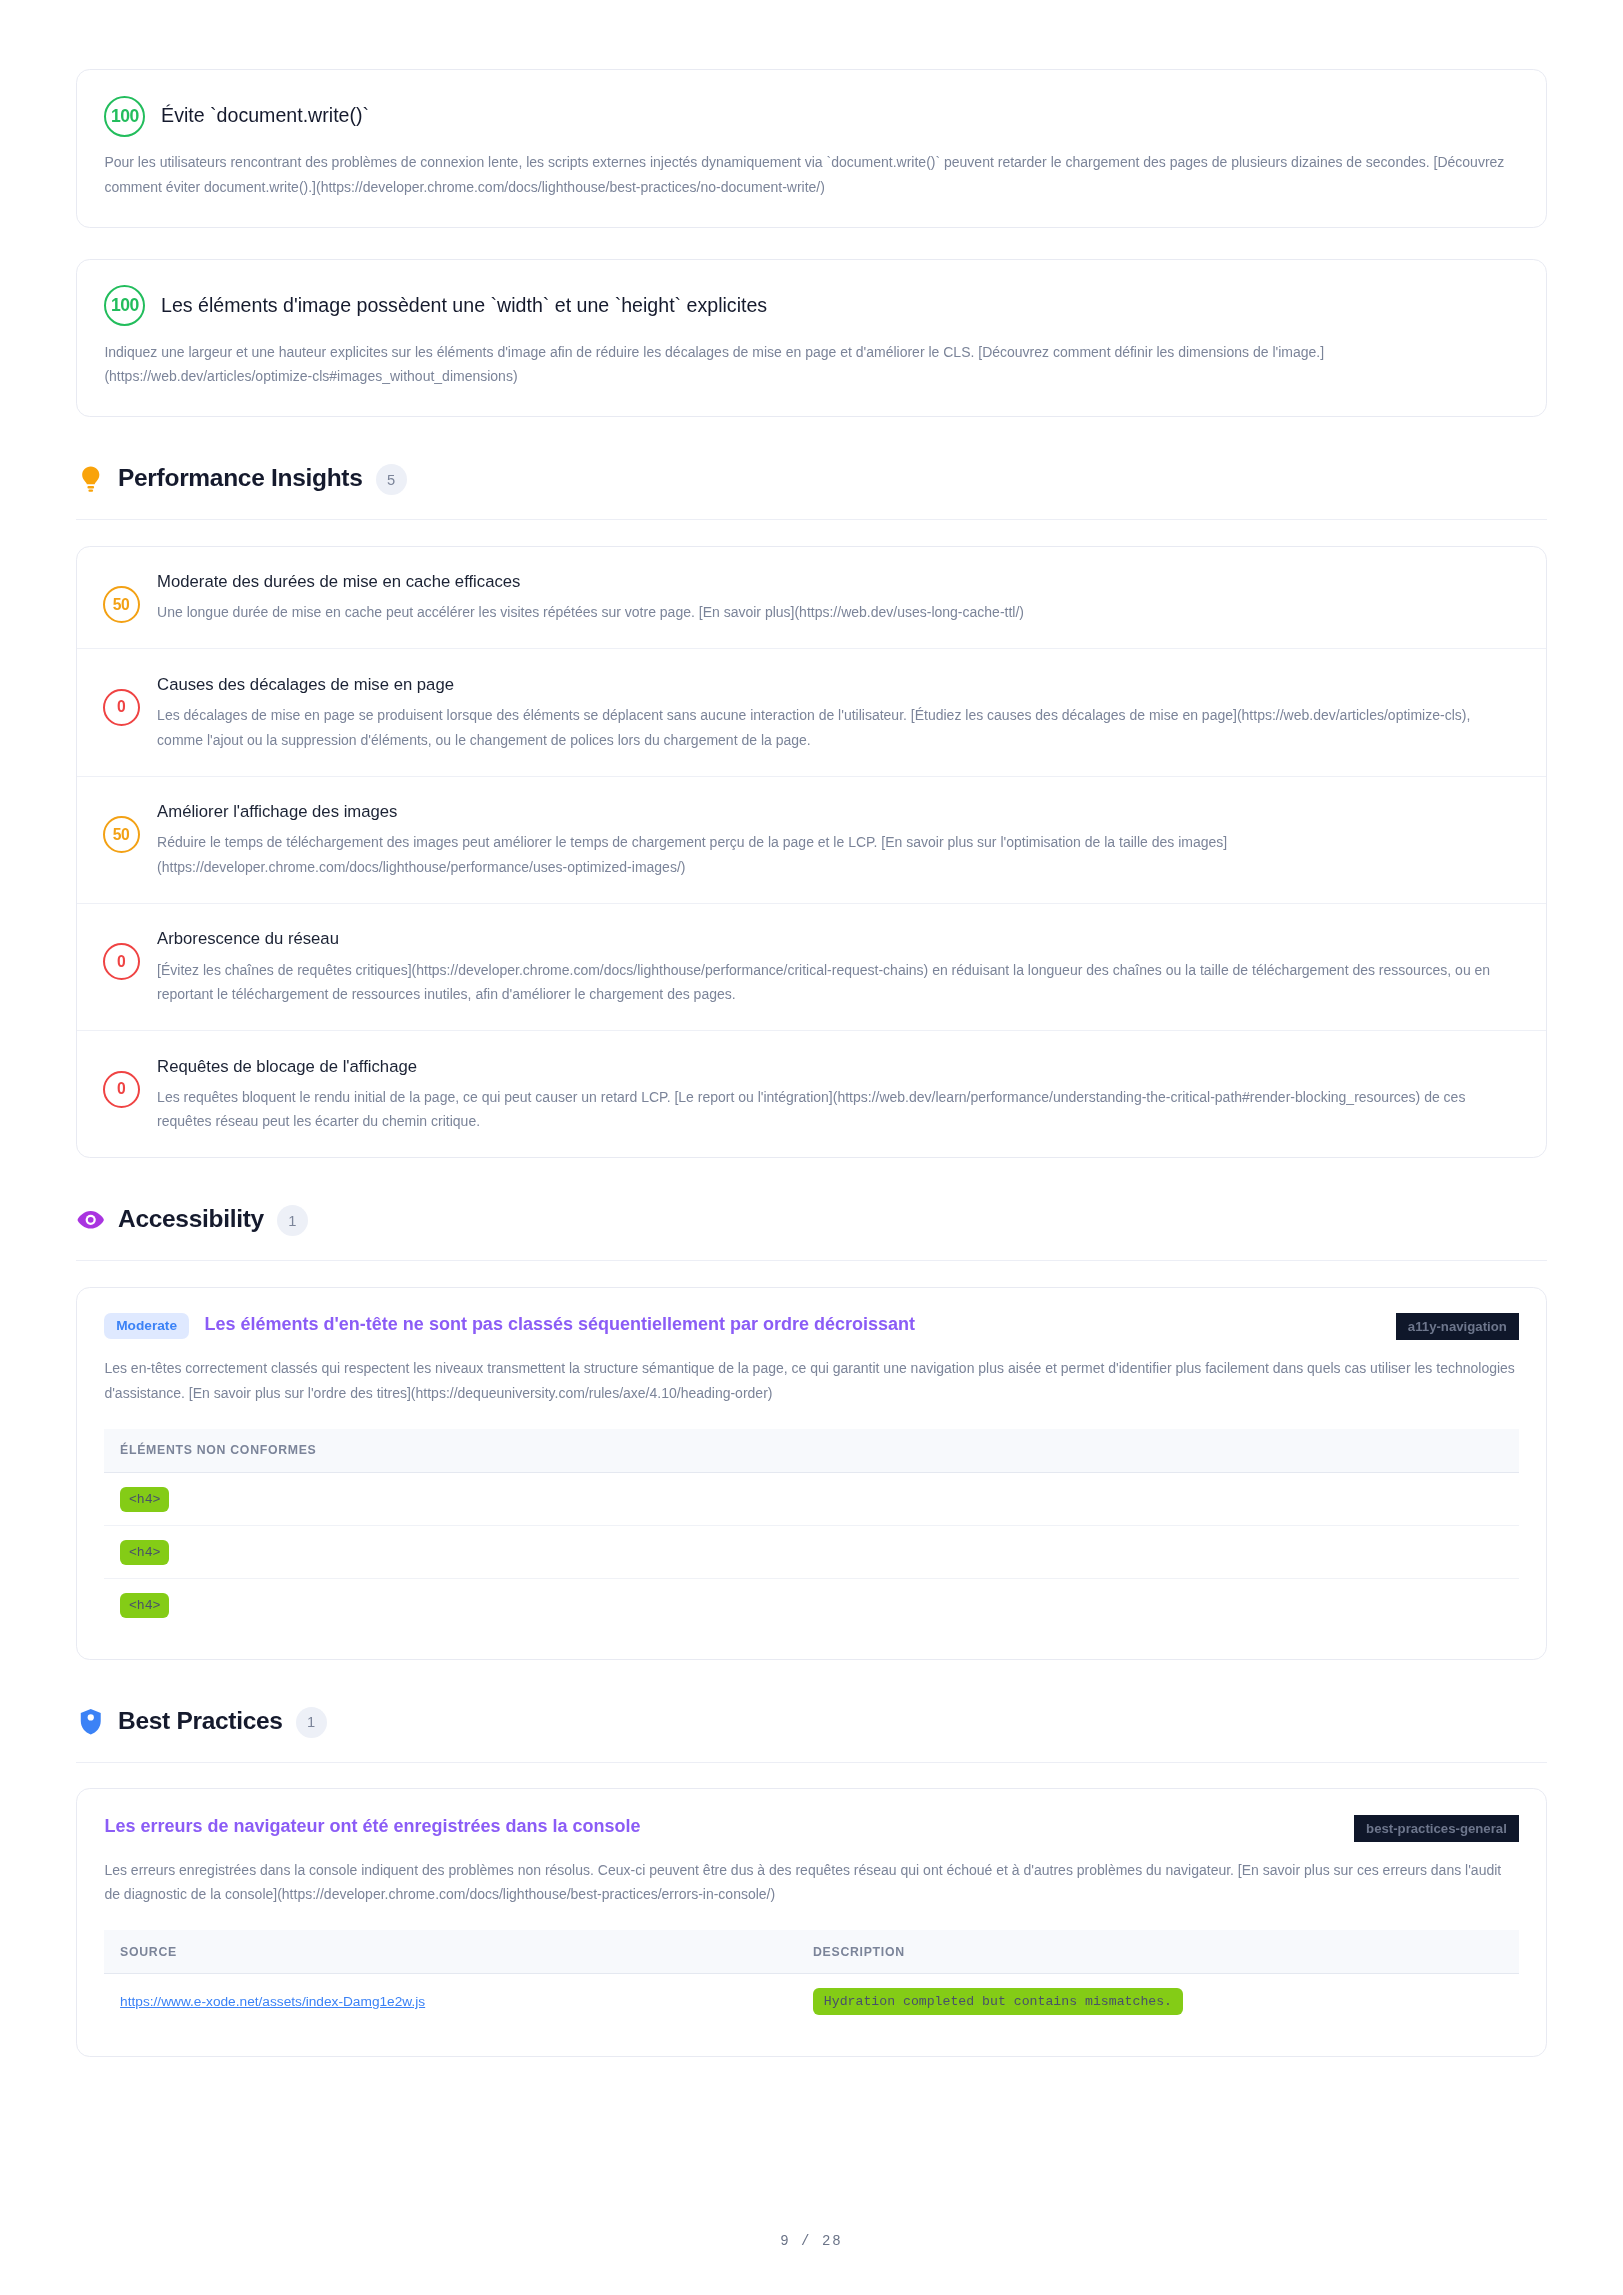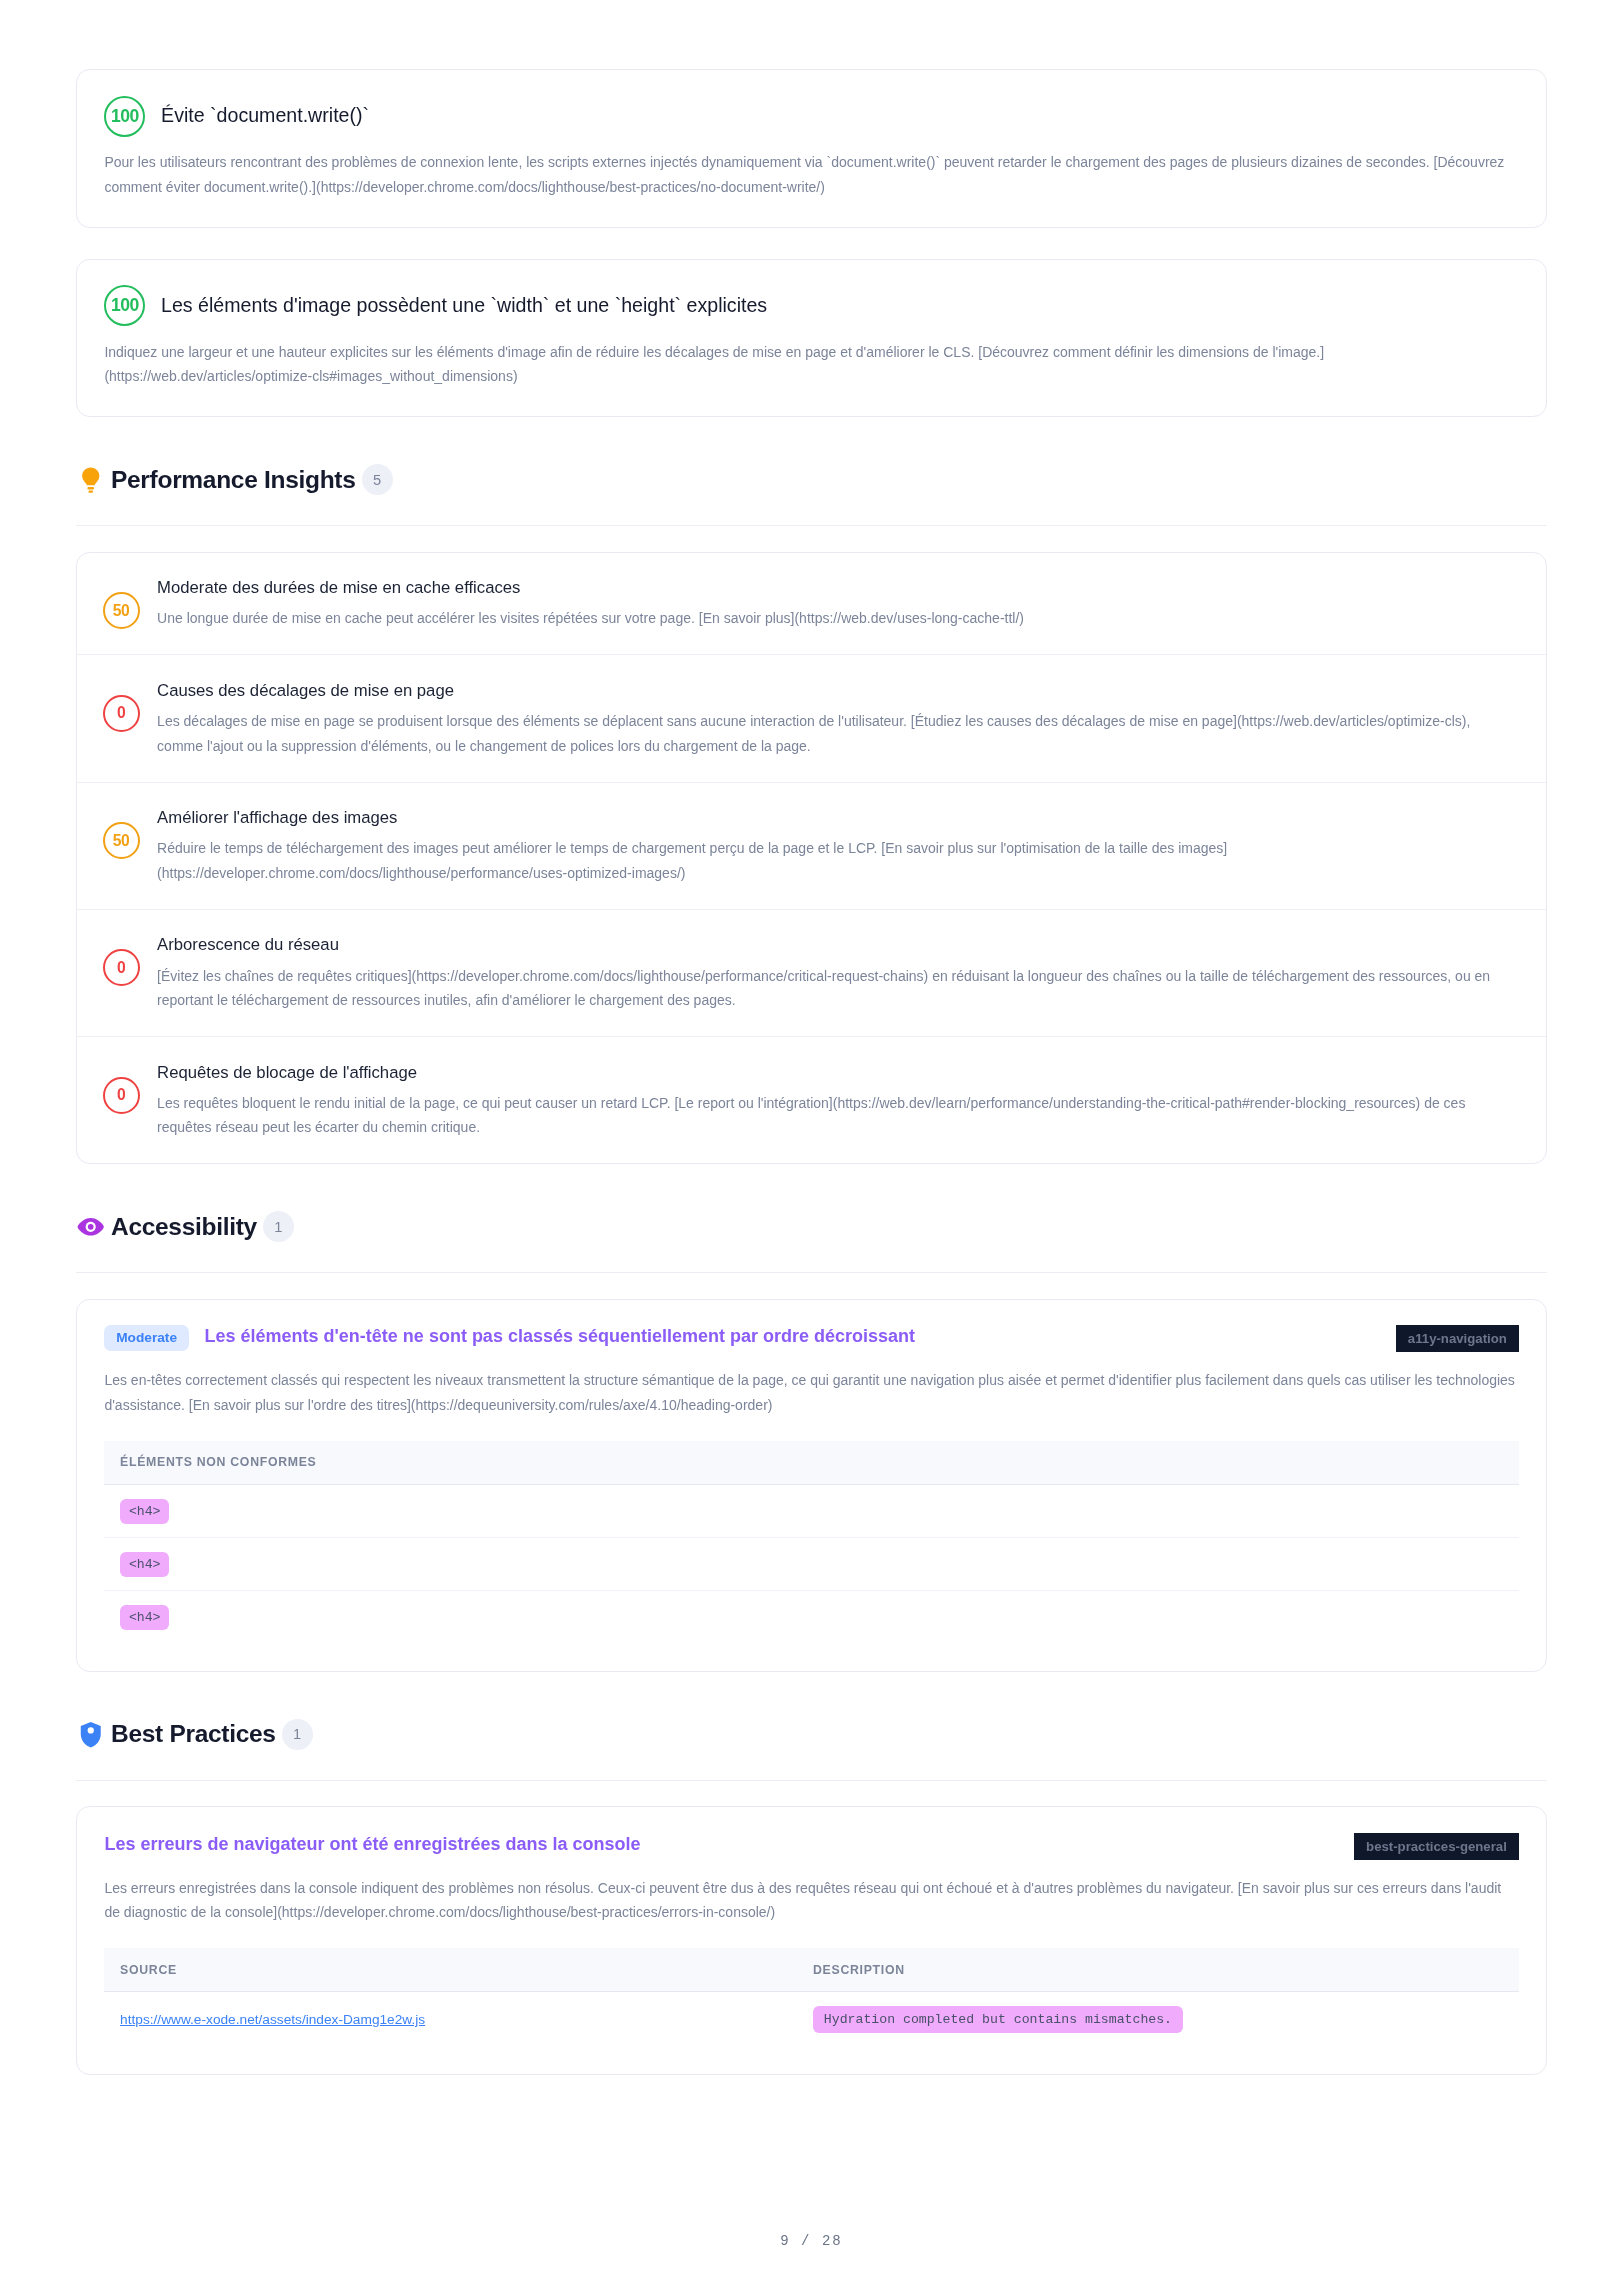--- a/index.html
+++ b/index.html
@@ -74,25 +74,24 @@
     margin-top: 13.7px;
     font-size: 14px;
     line-height: 1.75;
     color: #7b8499;
     word-break: break-word;
   }
 
   
   .section-header {
     display: flex;
-    align-items: center;
-    gap: 6px;
+    gap: 13px;
     margin-top: 47px;
     margin-bottom: 0;
-    padding-bottom: 30px;
+    padding-bottom: 24px;
     border-bottom: 1px solid #eceef5;
   }
   .section-icon {
     width: 29px;
     height: 29px;
     display: flex;
     align-items: center;
     justify-content: center;
   }
   .section-title {
@@ -221,21 +220,21 @@
   .inner-table td {
     padding: 13.7px 15.7px;
     border-bottom: 1px solid #f0f2f7;
     font-size: 13.7px;
     vertical-align: middle;
   }
   .inner-table tr:last-child td { border-bottom: none; }
 
   .code-chip {
     display: inline-block;
-    background: #f0abfc;
+    background: #84cc16;
     color: #49506a;
     border-radius: 5.9px;
     padding: 4.9px 8.8px;
     font-family: "Liberation Mono", monospace;
     font-size: 13.2px;
   }
   .code-chip.wide { padding: 5.9px 10.8px; }
   .link-cell {
     color: #3b82f6;
     font-size: 13.7px;

